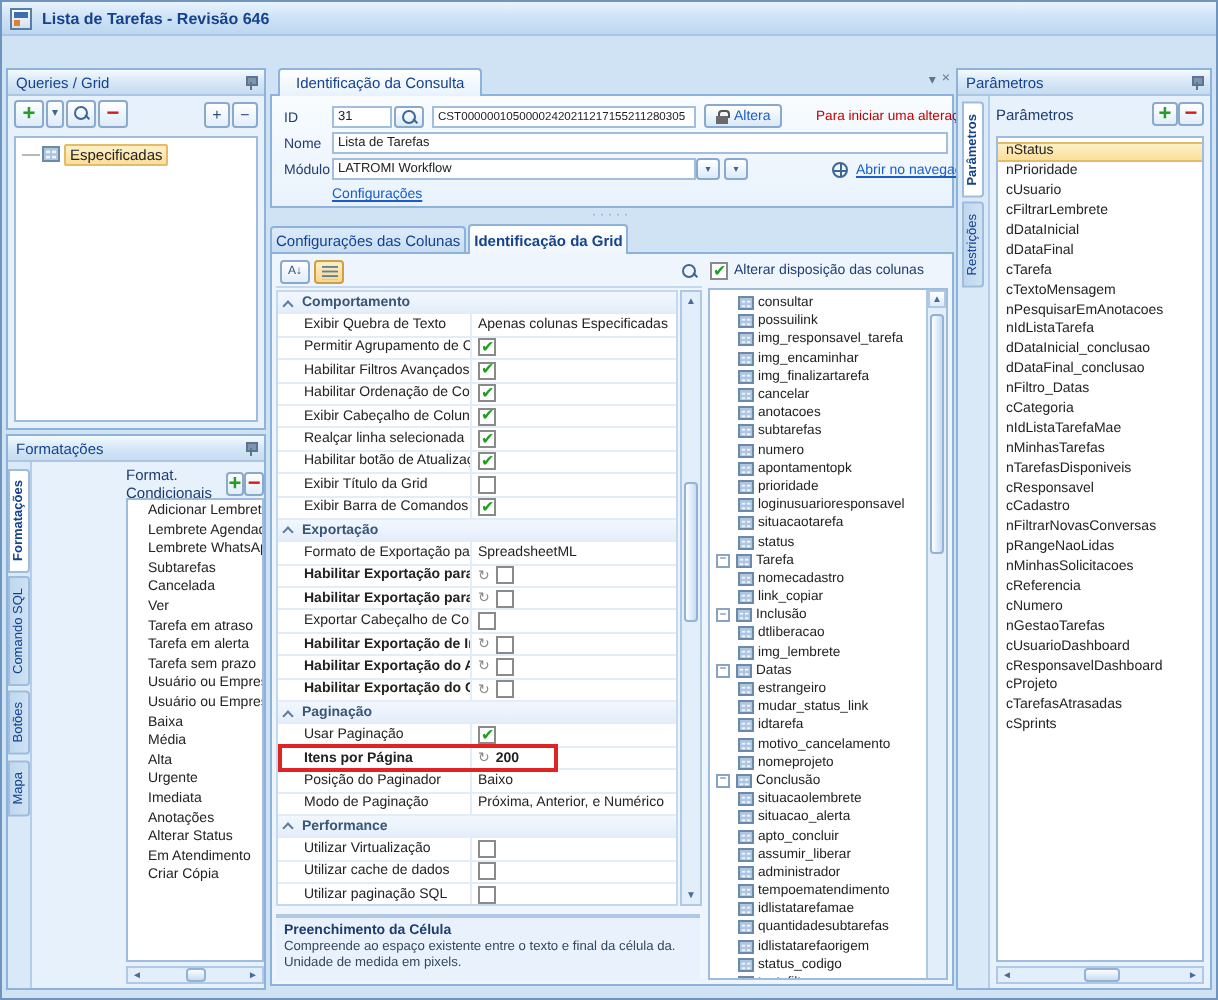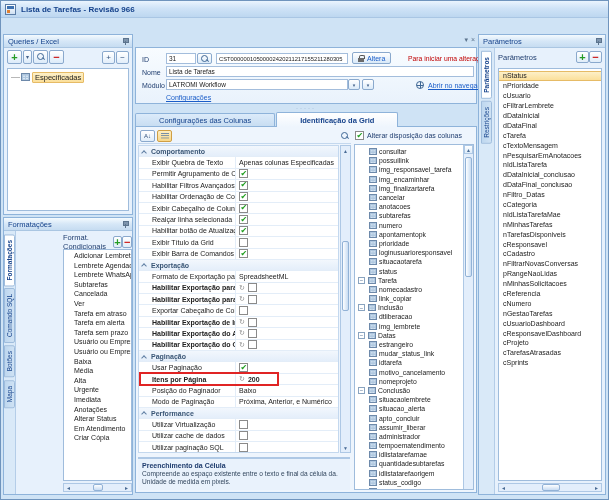--- a/index.html
+++ b/index.html
@@ -91,21 +91,21 @@
   .hint-red { position:absolute; font-size:6.8px; color:#c00000; white-space:nowrap; }
   .link { font-size:7px; color:#1a5dc8; text-decoration:underline; cursor:pointer; white-space:nowrap; }
   .globe-glyph { width:8px; height:8px; border:1px solid #3f6795; border-radius:50%; position:relative; display:inline-block; }
   .globe-glyph::before { content:""; position:absolute; left:50%; top:0; bottom:0; width:1px; background:#3f6795; }
   .globe-glyph::after { content:""; position:absolute; top:50%; left:0; right:0; height:1px; background:#3f6795; }
 
   .splitter-dots { position:absolute; left:0; right:0; top:71px; height:6px; display:flex; align-items:center; justify-content:center;
     font-size:6px; color:#7a99bd; letter-spacing:2px; }
 
   .settings-tabs { position:absolute; left:0; top:78px; right:0; height:15px; display:flex; align-items:flex-end; }
-  .stab { height:14px; padding:0 23px; display:flex; align-items:center; font-size:7.5px; color:#15428b;
+  .stab { height:14px; padding:0 2px; display:flex; align-items:center; font-size:7.5px; color:#15428b;
     background:linear-gradient(#dcebfa,#c6dcf1); border:1px solid #8eb3da; border-bottom:none; border-radius:2px 2px 0 0; margin-right:1px; }
   .stab.selected { background:linear-gradient(#ffffff,#eef5fd); font-weight:bold; height:15px; z-index:2; }
   .tabrow-btns { position:absolute; right:2px; top:2px; display:flex; gap:3px; font-size:7px; color:#5c748e; }
 
   .settings-box { position:absolute; left:0; right:0; top:92px; bottom:3px; border:1px solid #8eb3da; background:#eef5fd; }
 
   
   .prop-col { position:absolute; left:2px; top:2px; width:213px; bottom:2px; }
   .prop-toolbar { height:15px; display:flex; align-items:center; gap:2px; padding:1px 2px; border-bottom:1px solid #c4d8ee; }
   .prop-toolbar .sq { width:15px; height:12px; border:1px solid #8aa9cd; border-radius:2px; background:linear-gradient(#fff,#e0edf9);
@@ -166,27 +166,27 @@
 
   input { outline:none; }
 </style>
 </head>
 <body>
 
 <div class="window">
 
   <div class="titlebar">
     <span class="app-icon"></span>
-    <span class="title-text">Lista de Tarefas - Revisão 966</span>
+    <span class="title-text">Lista de Tarefas - Revisão 646</span>
   </div>
 
 
   <div class="panel queries-panel">
     <div class="panel-header">
-      <span>Queries / Excel</span>
+      <span>Queries / Grid</span>
       <span class="spacer"></span>
       <span class="pin-icon"></span>
     </div>
     <div class="queries-toolbar">
       <span class="icon-btn">
           <span class="glyph-plus">+</span>
         </span>
       <span class="icon-btn small">
           <span>▾</span>
         </span>
@@ -268,20 +268,21 @@
               <span class="thumb"></span>
             </span>
           <span class="arr">►</span>
         </div>
       </div>
     </div>
   </div>
 
   <div class="main">
 
+    <div class="id-tab">Identificação da Consulta</div>
 
     <div class="id-box">
       <span class="form-label" style="left:6px; top:8px;">ID</span>
       <input class="tf" style="left: 30px; top: 5px; width: 30px;" value="31">
       <span class="icon-btn" style="position:absolute; left:61px; top:5px; height:11px;">
           <span class="search-glyph"></span>
         </span>
       <input class="tf" style="left: 80px; top: 5px; width: 132px; font-size: 5.8px;" value="CST00000010500002420211217155211280305">
       <span class="altera-btn" style="left:216px; top:4px;">
         <span class="lock-glyph"></span>

